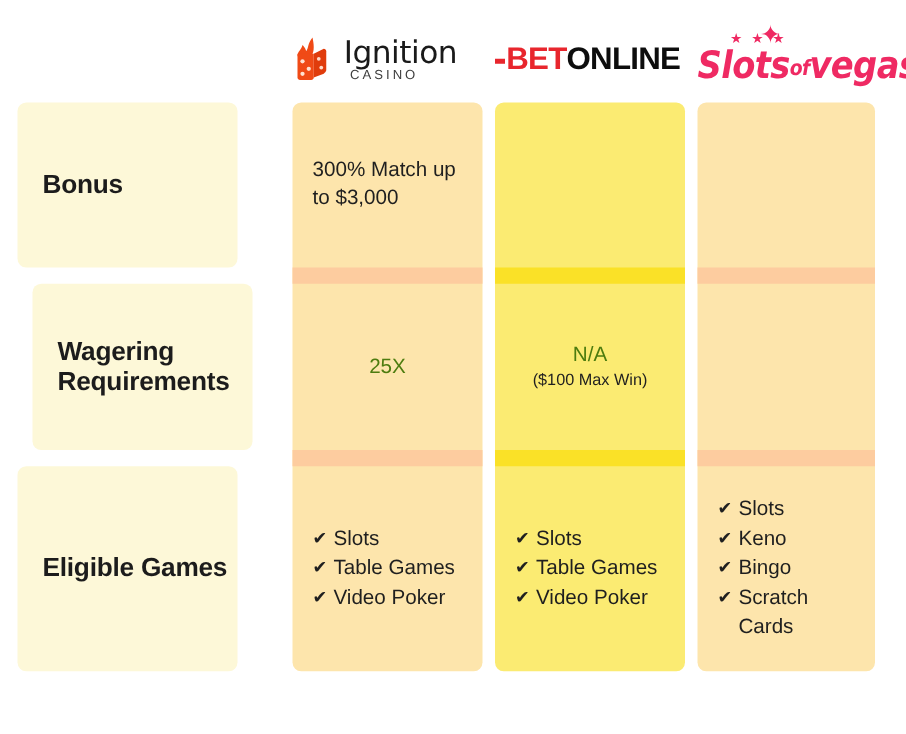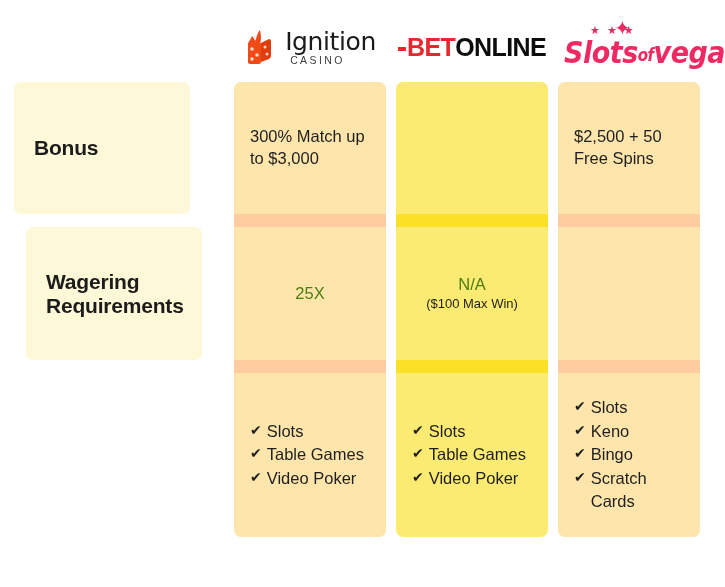--- a/index.html
+++ b/index.html
@@ -27,21 +27,21 @@
     top: 0;
     width: 725px;
     height: 82px;
   }
   .logo-cell {
     position: absolute;
     top: 0;
     height: 94px;
     display: flex;
     align-items: center;
-    justify-content: center;
+    justify-content: flex-start;
   }
   .logo-cell.c1 { left: 234px; width: 152px; }
   .logo-cell.c2 { left: 396px; width: 152px; }
   .logo-cell.c3 { left: 558px; width: 152px; }
 
   
   .ignition {
     display: flex;
     align-items: center;
     gap: 7px;
@@ -303,29 +303,27 @@
     <div class="band b-r2 s1"></div>
     <div class="band b-r2 s2"></div>
     <div class="band b-r2 s3"></div>
 
     <div class="label-cell r1">
       <span class="label-text">Bonus</span>
     </div>
     <div class="label-cell r2">
       <span class="label-text">Wagering Requirements</span>
     </div>
+    <div class="label-cell r3">
+      <span class="label-text">Eligible Games</span>
+    </div>
 
     <div class="value-cell col1 row1">
       <div class="vc-inner">
         <div class="bonus-text">300% Match up to $3,000</div>
-      </div>
-    </div>
-    <div class="value-cell col3 row1">
-      <div class="vc-inner">
-        <div class="bonus-text">$2,500 + 50 Free Spins</div>
       </div>
     </div>
 
     <div class="value-cell col1 row2">
       <div class="vc-inner center">
         <div class="wager-main">25X</div>
       </div>
     </div>
     <div class="value-cell col2 row2">
       <div class="vc-inner center">

